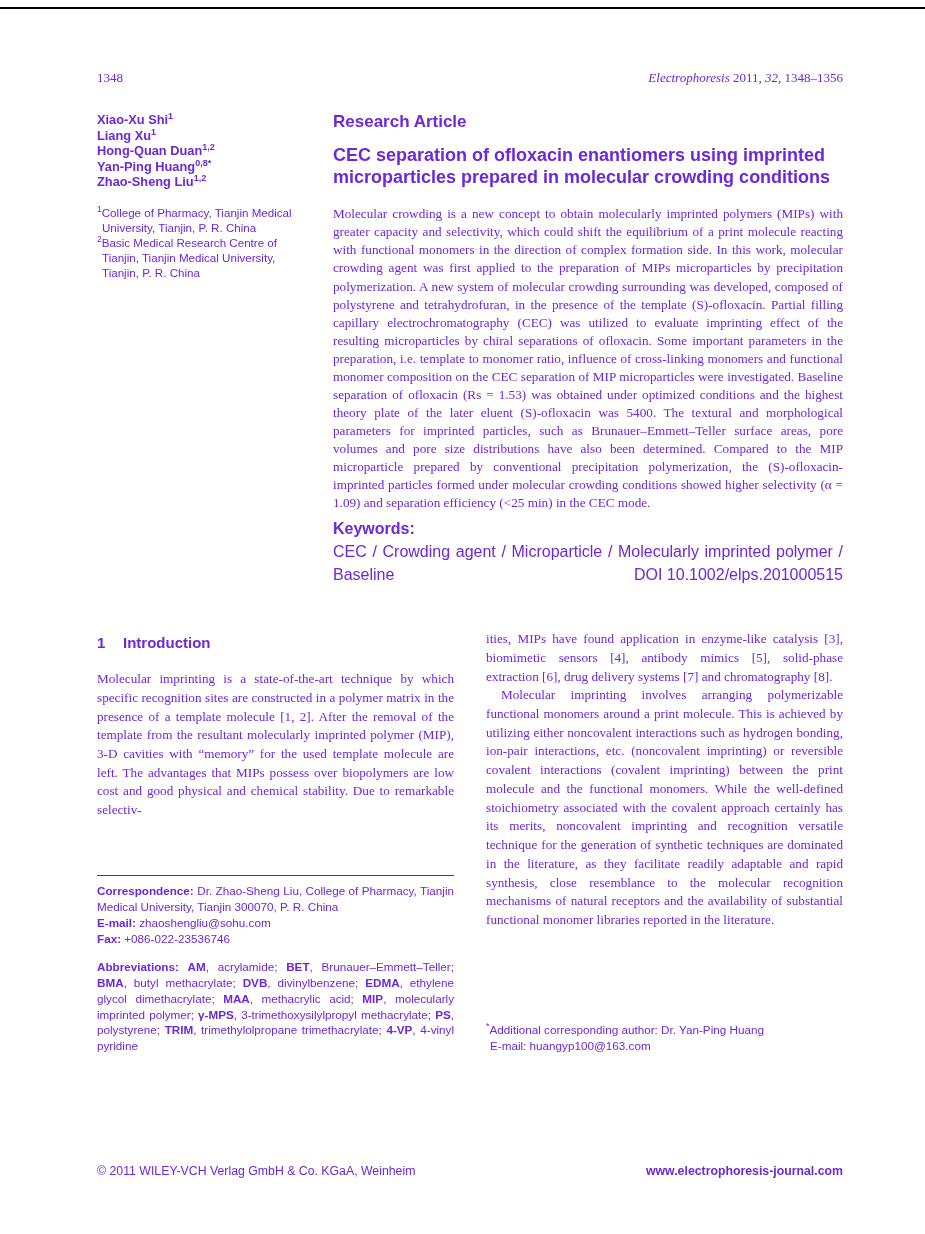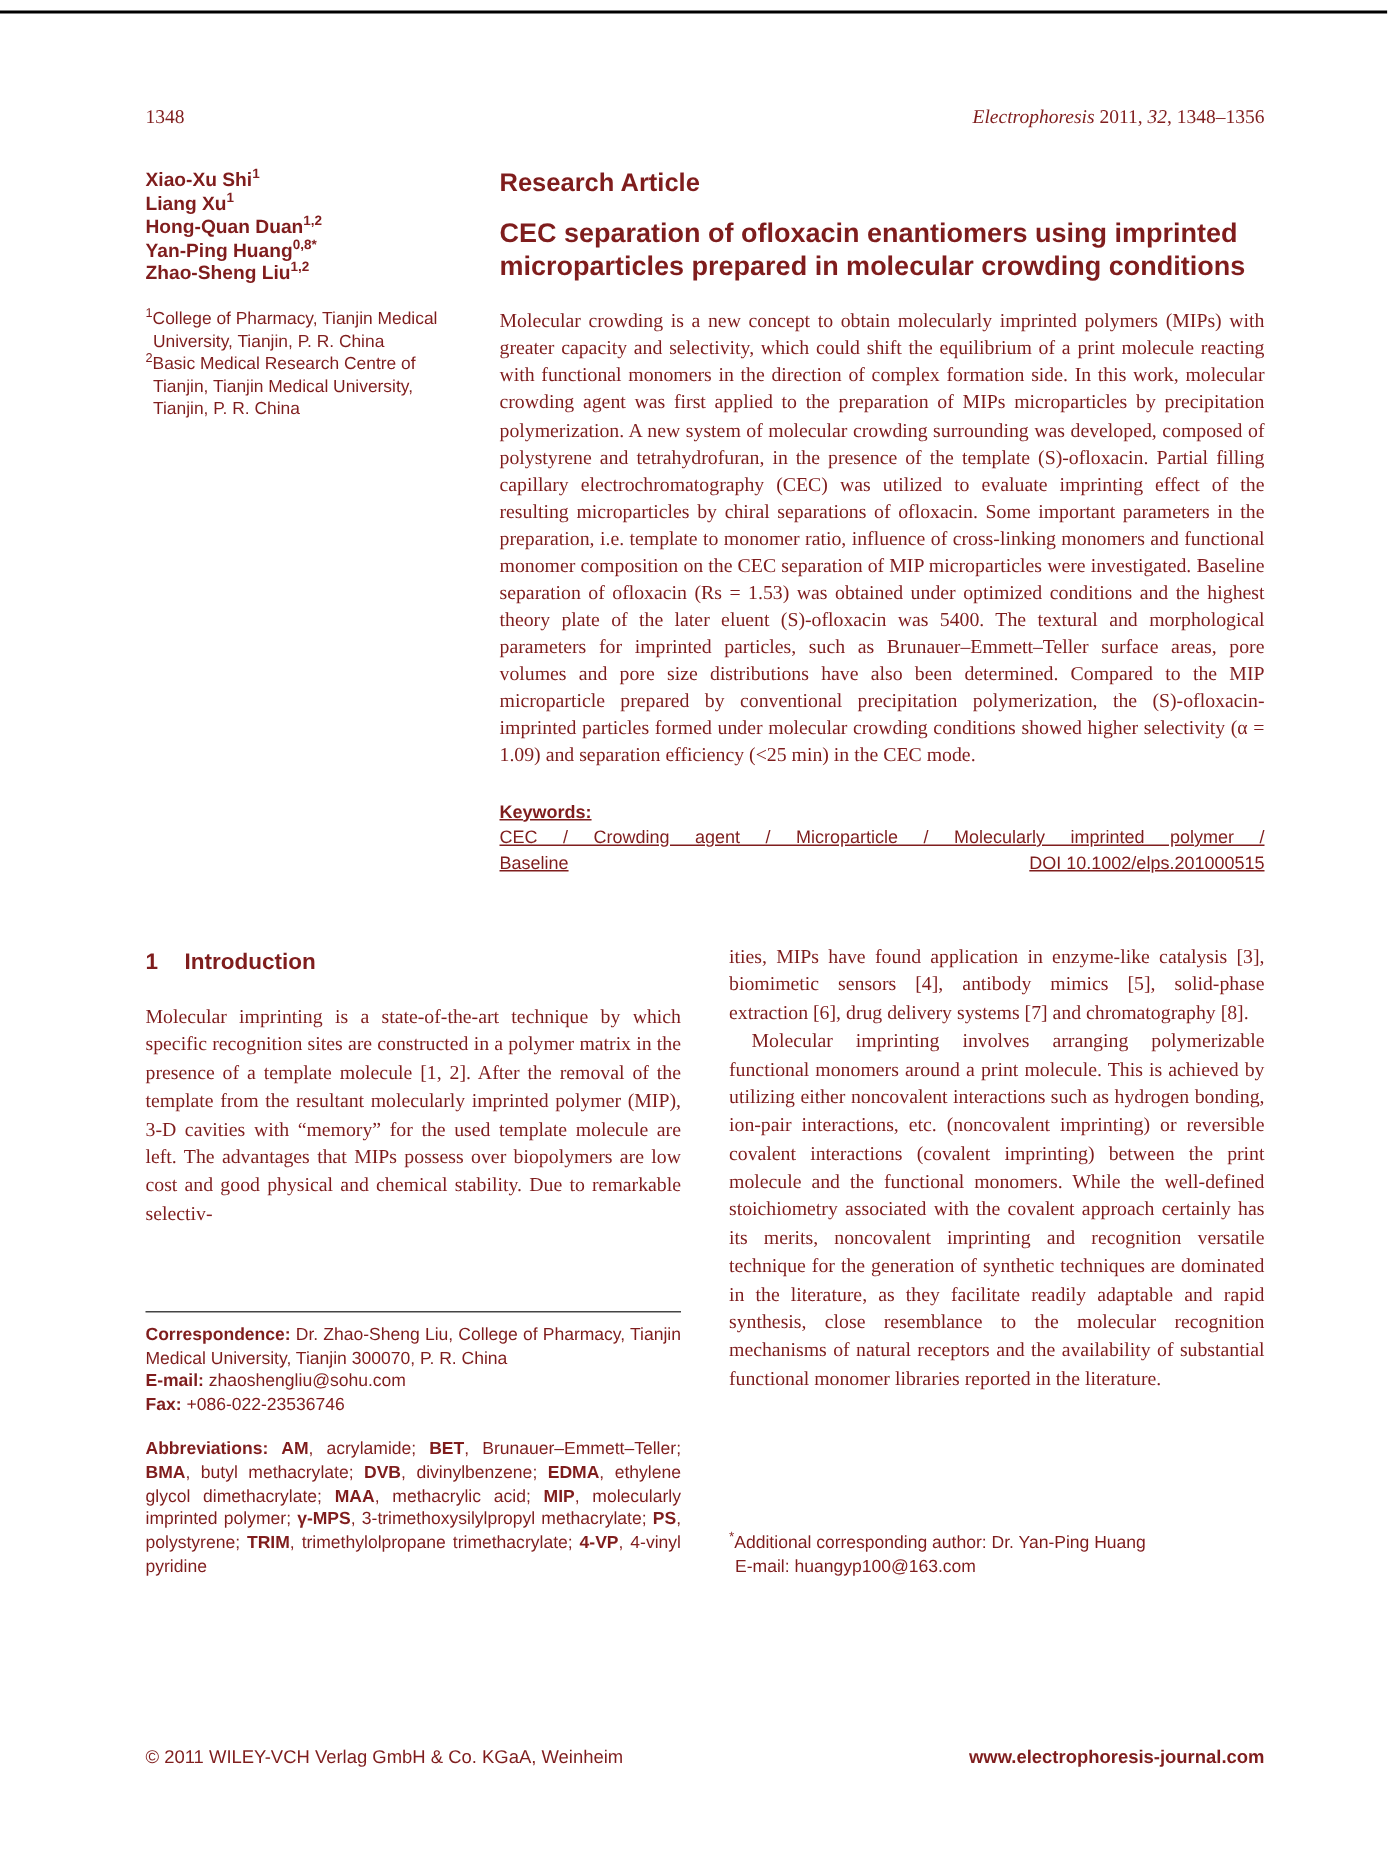--- a/index.html
+++ b/index.html
@@ -1,21 +1,21 @@
 <!DOCTYPE html>
 <html><head>
 <meta charset="utf-8">
 <style>
   html, body { margin: 0; padding: 0; background: #ffffff; }
   .page {
     position: relative;
     width: 925px;
     height: 1234px;
     background: #ffffff;
-    color: #7f1d1d;
+    color: #6d28d9;
     font-family: "Liberation Serif", serif;
     box-sizing: border-box;
     padding: 70px 82px 0 97px;
     overflow: hidden;
   }
   .top-rule { position: absolute; top: 7px; left: 0; width: 100%; height: 2px; background: #000; }
 
   
   .running-head { display: flex; justify-content: space-between; align-items: baseline; font-size: 13px; margin-bottom: 26px; }
   .jref i { font-style: italic; }
@@ -29,21 +29,21 @@
   .authors sup { font-size: 9px; }
   .affiliations { margin-top: 15px; font-size: 11.6px; line-height: 1.3; }
   .affiliation { padding-left: 5px; text-indent: -5px; }
   .affiliation sup { font-size: 8.5px; }
   .history { margin-top: 32px; font-size: 11.6px; line-height: 1.42; }
 
   .title-col { flex: 1; min-width: 0; }
   .article-type { font-family: "Liberation Sans", sans-serif; font-weight: bold; font-size: 17px; margin-bottom: 13px; }
   .title { font-family: "Liberation Sans", sans-serif; font-weight: bold; font-size: 18px; line-height: 1.2; margin: 0 0 17px 0; }
   .abstract { font-size: 13.2px; line-height: 1.37; text-align: justify; margin: 0; }
-  .keywords { margin-top: 20px; font-family: "Liberation Sans", sans-serif; font-size: 12px; line-height: 1.45; text-decoration: underline; }
+  .keywords { margin-top: 4px; font-family: "Liberation Sans", sans-serif; font-size: 16px; line-height: 1.45; }
   .kw-label { font-weight: bold; }
   .kw-line { text-align: justify; text-align-last: justify; }
   .kw-row { display: flex; justify-content: space-between; }
 
   
   .body-area { display: flex; gap: 32px; margin-top: 44px; height: 424px; }
   .col { flex: 1; min-width: 0; display: flex; flex-direction: column; }
   .sec-heading { font-family: "Liberation Sans", sans-serif; font-size: 15px; font-weight: bold; margin: 4px 0 19px 0; }
   .sec-num { display: inline-block; width: 26px; }
   .body-par { font-size: 13.2px; line-height: 1.42; text-align: justify; margin: 0; }

